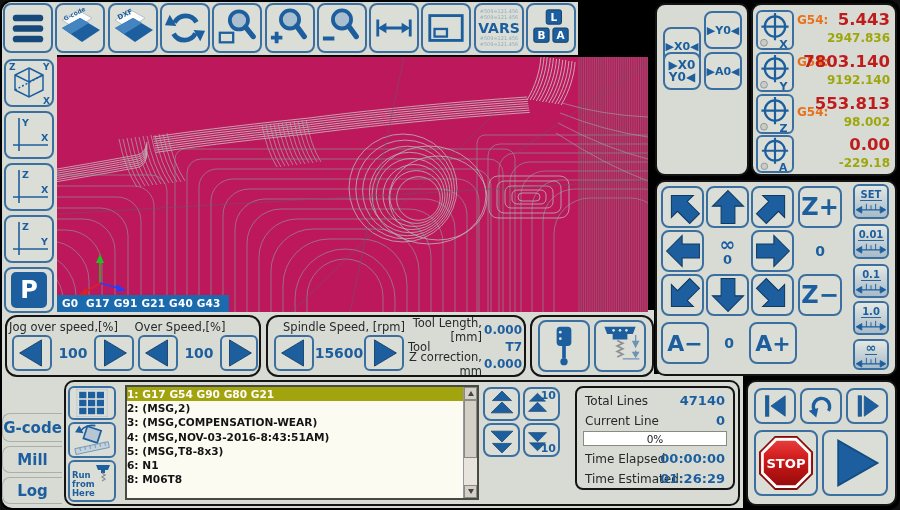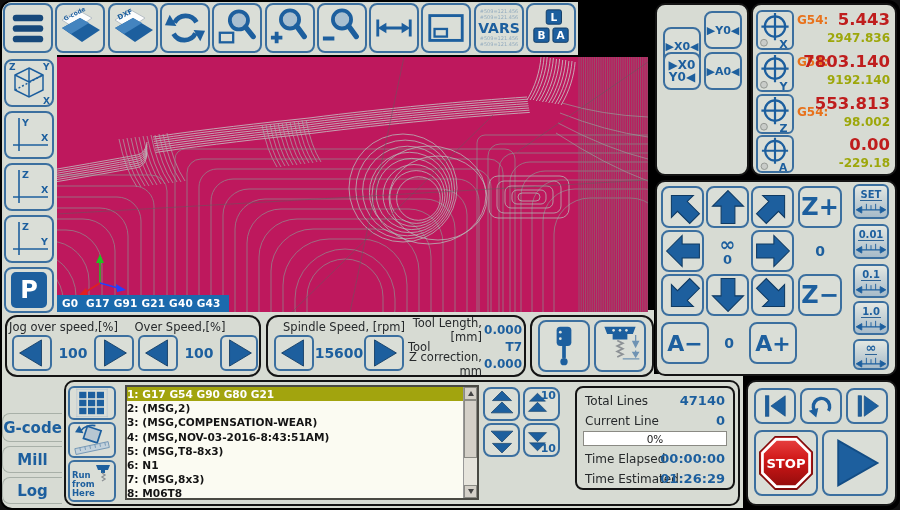--- a/index.html
+++ b/index.html
@@ -700,21 +700,20 @@
       </svg>
     </div>
 
     <div class="glist" style="left:59px;top:3px;width:354px;height:115px">
       <div class="grow hl">1: G17 G54 G90 G80 G21</div>
       <div class="grow">2: (MSG,2)</div>
       <div class="grow">3: (MSG,COMPENSATION-WEAR)</div>
       <div class="grow">4: (MSG,NOV-03-2016-8:43:51AM)</div>
       <div class="grow">5: (MSG,T8-8x3)</div>
       <div class="grow">6: N1</div>
-      <div class="grow">7: (MSG,8x3)</div>
       <div class="grow">8: M06T8</div>
       <div class="sbar">
         <div class="sbtn" style="top:0">
             <span class="tri-up"></span>
           </div>
         <div style="position:absolute;left:0;top:13px;width:13px;height:58px;background:#d4d0c8;border:1px solid #8a8a84"></div>
         <div class="sbtn" style="bottom:0;top:auto">
             <span class="tri-dn"></span>
           </div>
       </div>

